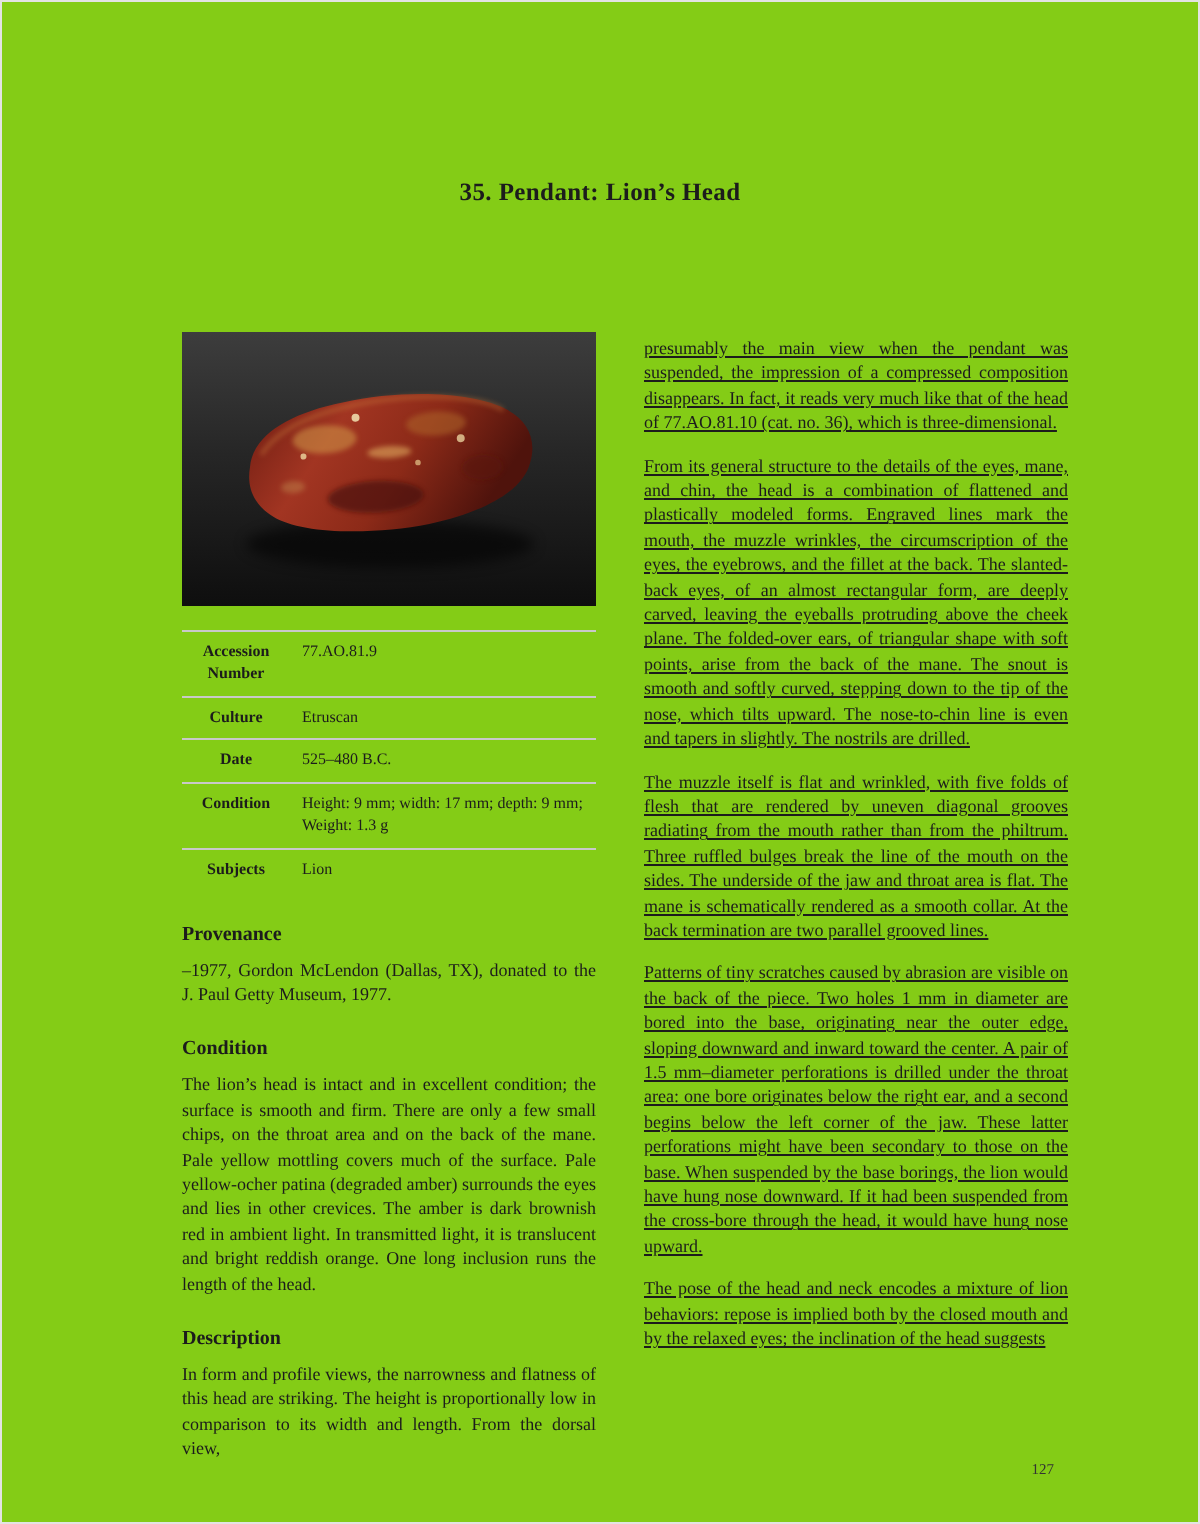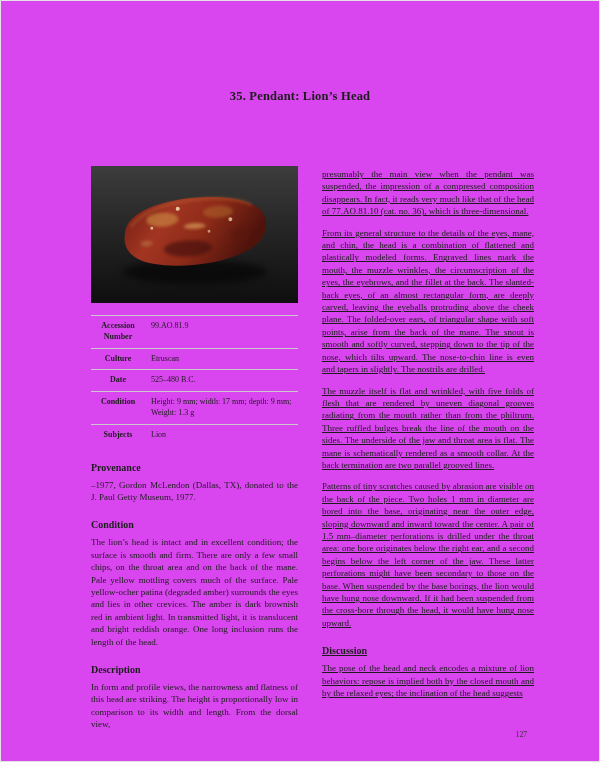--- a/index.html
+++ b/index.html
@@ -1,19 +1,19 @@
 <!DOCTYPE html>
 <html><head>
 <meta charset="utf-8">
 <style>
   * { margin:0; padding:0; box-sizing:border-box; }
   html,body { background:#f2f2f2; }
   .page {
     position:relative; width:600px; height:762px; margin:0 auto;
-    background:#d946ef; border:1px solid #e3e3e3;
+    background:#84cc16; border:1px solid #e3e3e3;
     font-family:"Liberation Serif", serif; color:#1c1c1c; overflow:hidden;
   }
   .title {
     text-align:center; font-size:12.5px; font-weight:bold;
     padding-top:88px; letter-spacing:.2px;
   }
   .columns { display:flex; margin:62px 0 0 90px; gap:24px; }
   .col-left { width:207px; }
   .col-right { width:212px;text-decoration:underline; }
   .artifact-photo { width:207px; height:137px; display:block; line-height:0; }
@@ -74,21 +74,21 @@
             <circle cx="118" cy="66" r="1.4" fill="#e5c98d" opacity="0.7"></circle>
             <ellipse cx="55" cy="75" rx="6" ry="3" fill="#caa15a" opacity="0.35" filter="url(#soft2)"></ellipse>
           </g>
         </svg>
       </figure>
 
       <table class="meta-table">
         <tbody>
           <tr>
             <th>Accession Number</th>
-            <td>99.AO.81.9</td>
+            <td>77.AO.81.9</td>
           </tr>
           <tr>
             <th>Culture</th>
             <td>Etruscan</td>
           </tr>
           <tr>
             <th>Date</th>
             <td>525–480 B.C.</td>
           </tr>
           <tr>
@@ -118,21 +118,20 @@
       </section>
 
     </div>
 
     <div class="col-right">
       <p class="body-para">presumably the main view when the pendant was suspended, the impression of a compressed composition disappears. In fact, it reads very much like that of the head of 77.AO.81.10 (cat. no. 36), which is three-dimensional.</p>
       <p class="body-para">From its general structure to the details of the eyes, mane, and chin, the head is a combination of flattened and plastically modeled forms. Engraved lines mark the mouth, the muzzle wrinkles, the circumscription of the eyes, the eyebrows, and the fillet at the back. The slanted-back eyes, of an almost rectangular form, are deeply carved, leaving the eyeballs protruding above the cheek plane. The folded-over ears, of triangular shape with soft points, arise from the back of the mane. The snout is smooth and softly curved, stepping down to the tip of the nose, which tilts upward. The nose-to-chin line is even and tapers in slightly. The nostrils are drilled.</p>
       <p class="body-para">The muzzle itself is flat and wrinkled, with five folds of flesh that are rendered by uneven diagonal grooves radiating from the mouth rather than from the philtrum. Three ruffled bulges break the line of the mouth on the sides. The underside of the jaw and throat area is flat. The mane is schematically rendered as a smooth collar. At the back termination are two parallel grooved lines.</p>
       <p class="body-para">Patterns of tiny scratches caused by abrasion are visible on the back of the piece. Two holes 1 mm in diameter are bored into the base, originating near the outer edge, sloping downward and inward toward the center. A pair of 1.5 mm–diameter perforations is drilled under the throat area: one bore originates below the right ear, and a second begins below the left corner of the jaw. These latter perforations might have been secondary to those on the base. When suspended by the base borings, the lion would have hung nose downward. If it had been suspended from the cross-bore through the head, it would have hung nose upward.</p>
       <section>
-        <h2 class="section-heading">Discussion</h2>
         <p class="body-para">The pose of the head and neck encodes a mixture of lion behaviors: repose is implied both by the closed mouth and by the relaxed eyes; the inclination of the head suggests</p>
       </section>
     </div>
 
   </div>
 
   <div class="page-number">127</div>
 
 </div>
 

